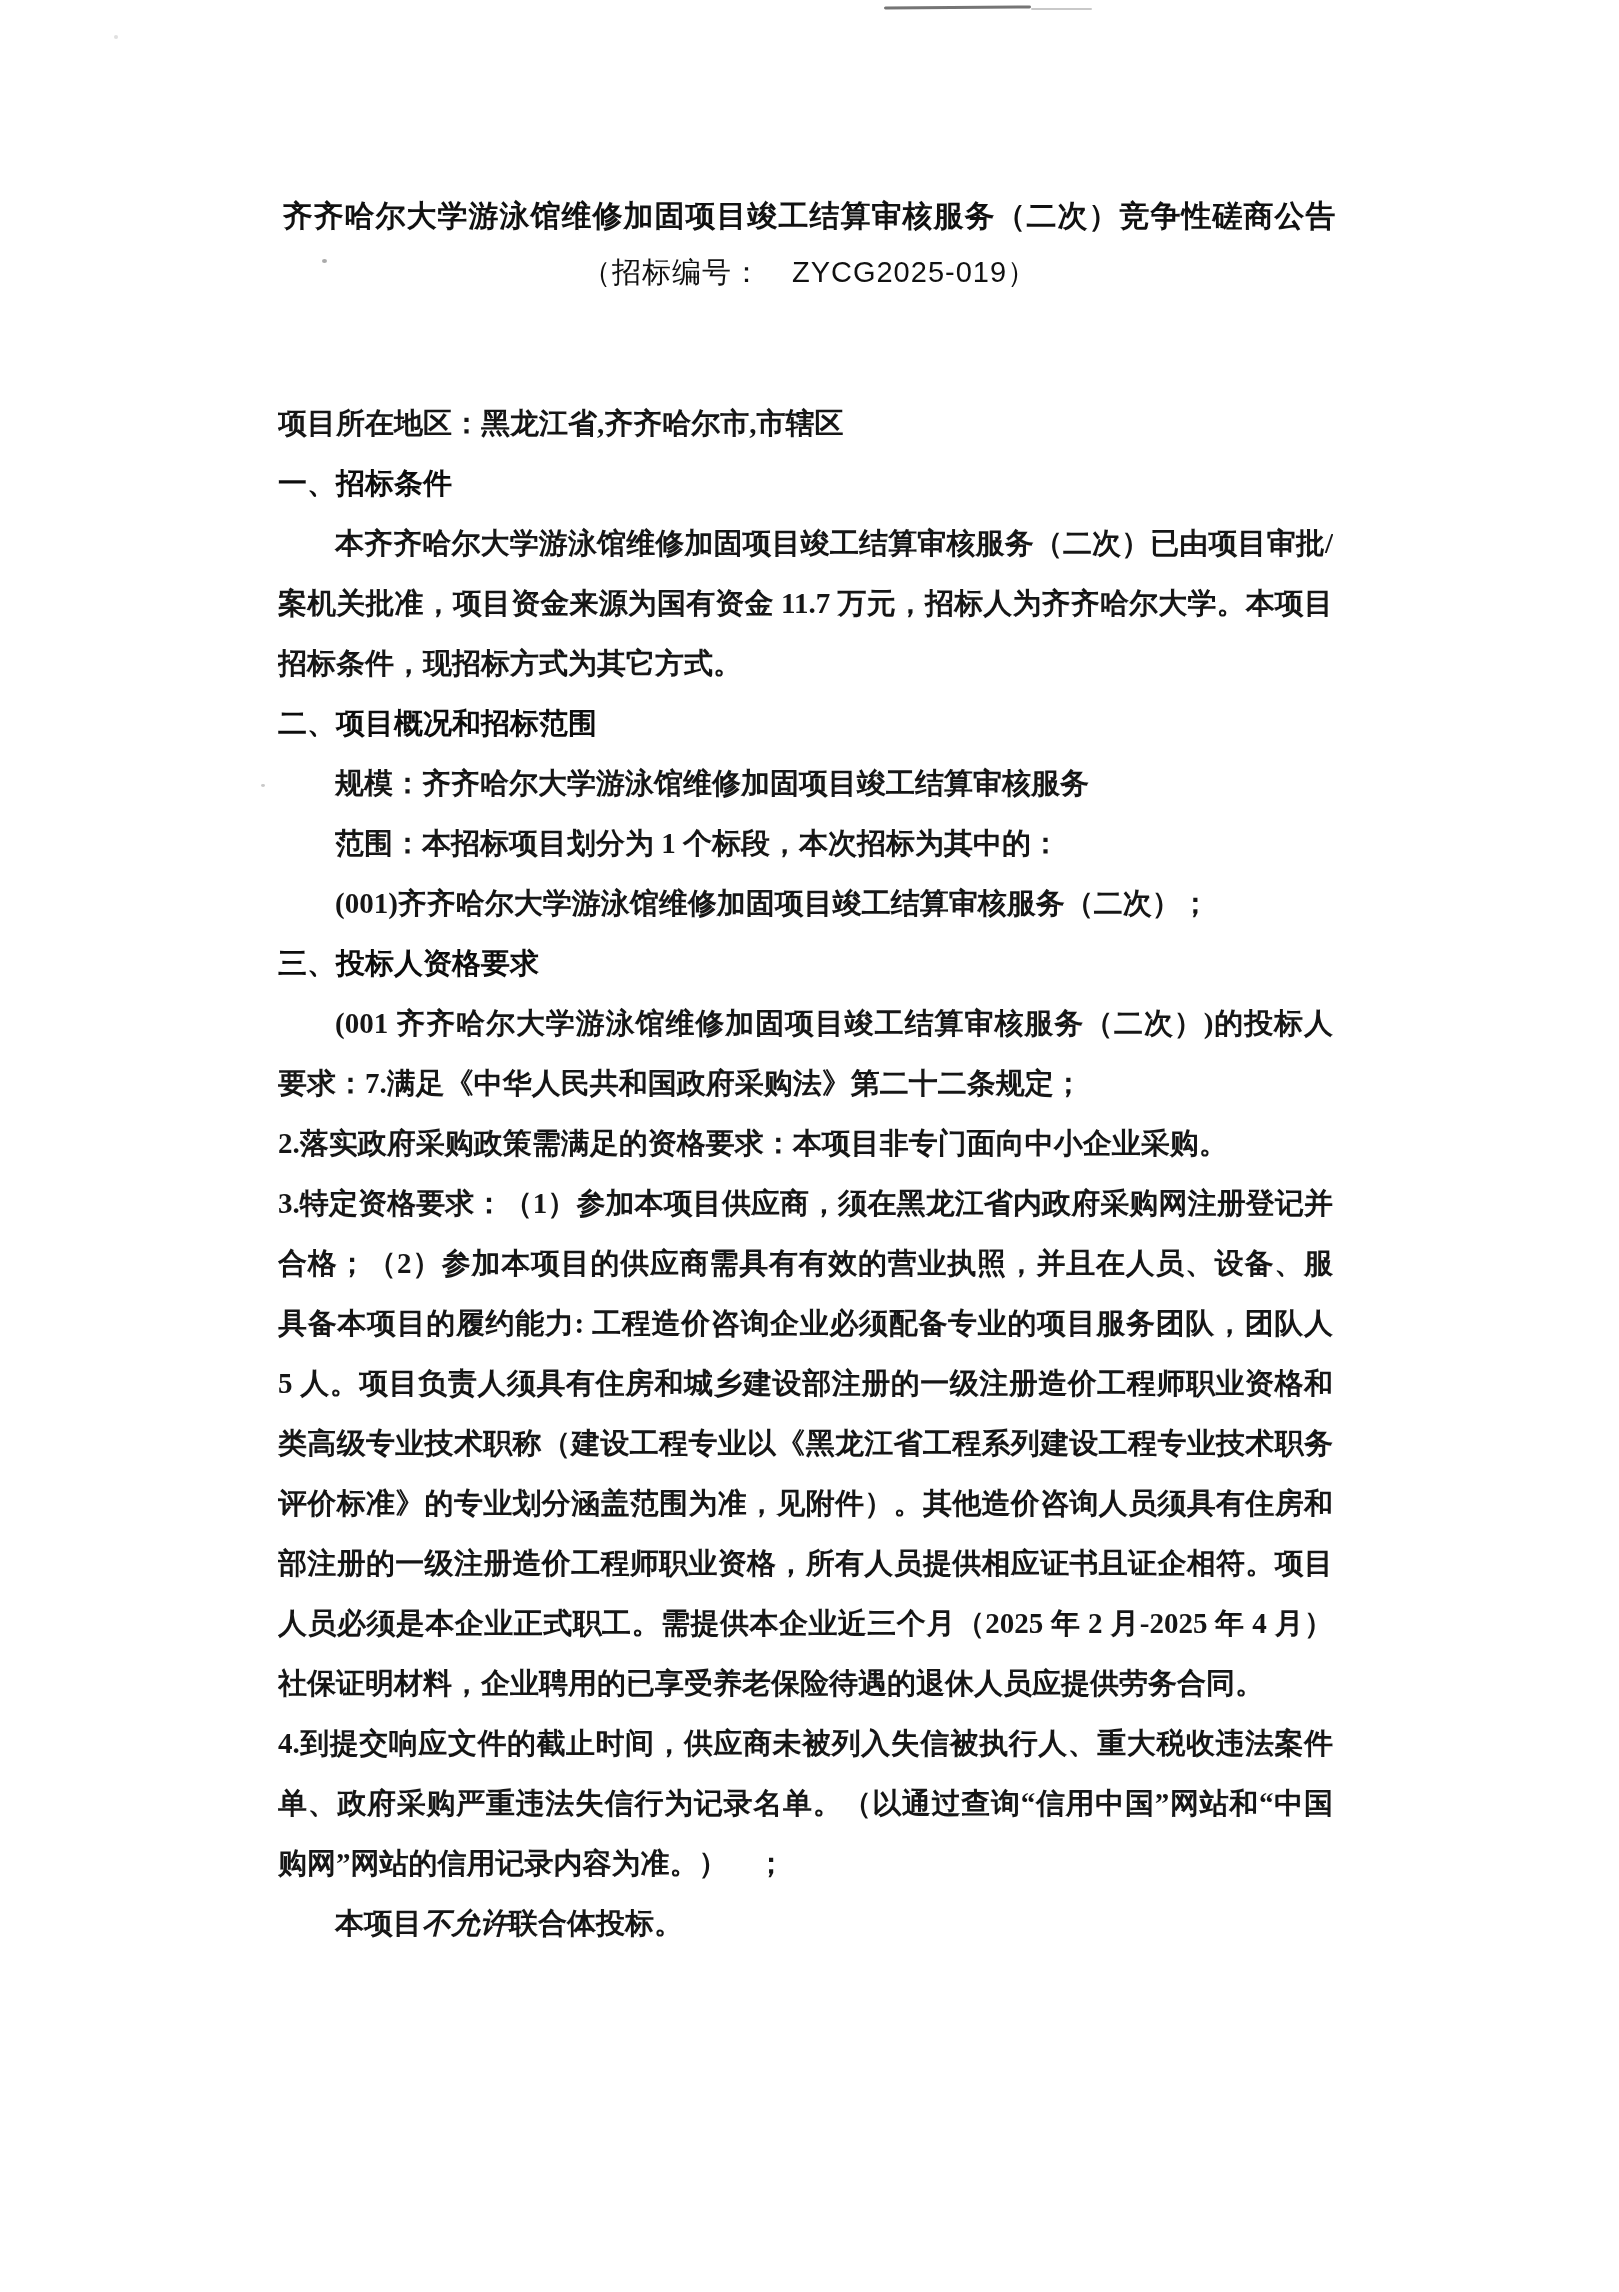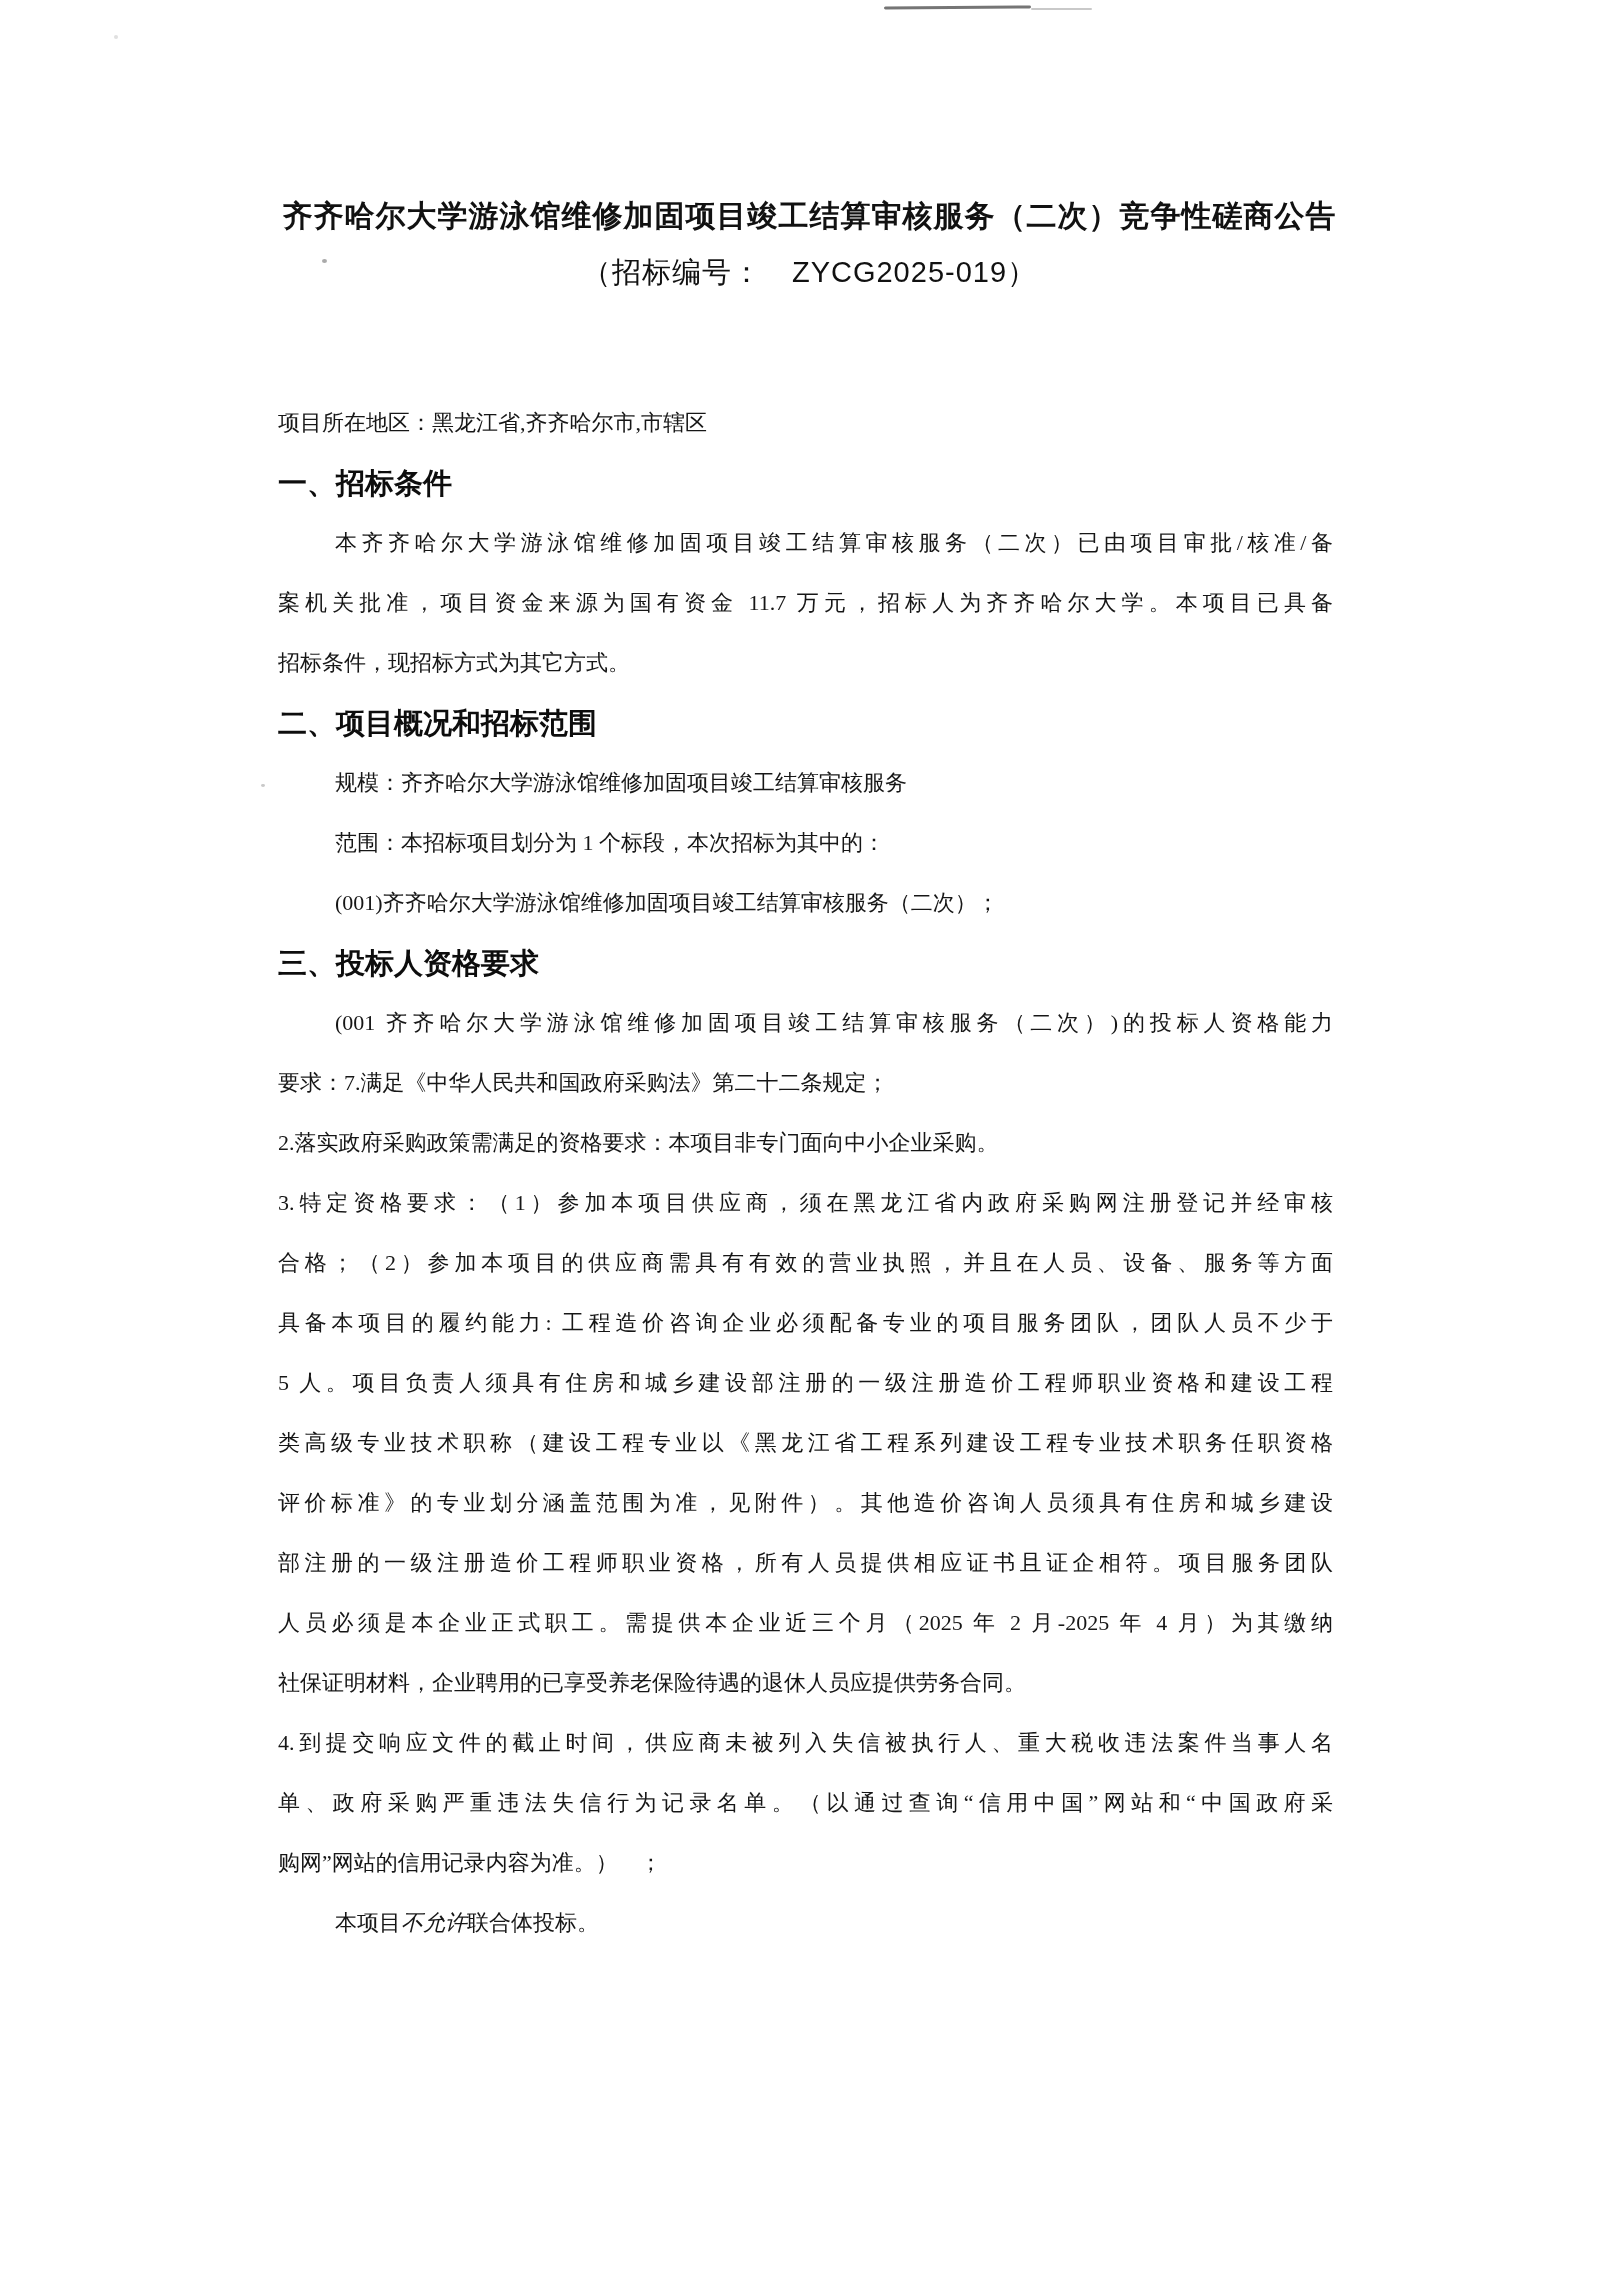--- a/index.html
+++ b/index.html
@@ -31,23 +31,24 @@
     font-family:"Liberation Sans","DejaVu Sans",sans-serif;
     font-weight:normal;font-size:29px;line-height:39px;
     letter-spacing:1px;color:#111;
   }
 
   .doc-body{
     position:absolute;left:278px;top:393px;width:1055px;
   }
   .line{
     height:60px;line-height:60px;
-    font-size:22px;
+    font-size:29px;
     overflow:hidden;
     color:#161616;
+    font-weight:bold;
   }
   .line.fill{text-align:justify;text-align-last:justify;text-justify:inter-character;}
   .line.indent{padding-left:57px;}
   .line.heading{
     font-family:"Liberation Sans","DejaVu Sans",sans-serif;
     font-weight:bold;font-size:29px;color:#0d0d0d;
   }
   .em{font-style:italic;}
 
   .footer{

